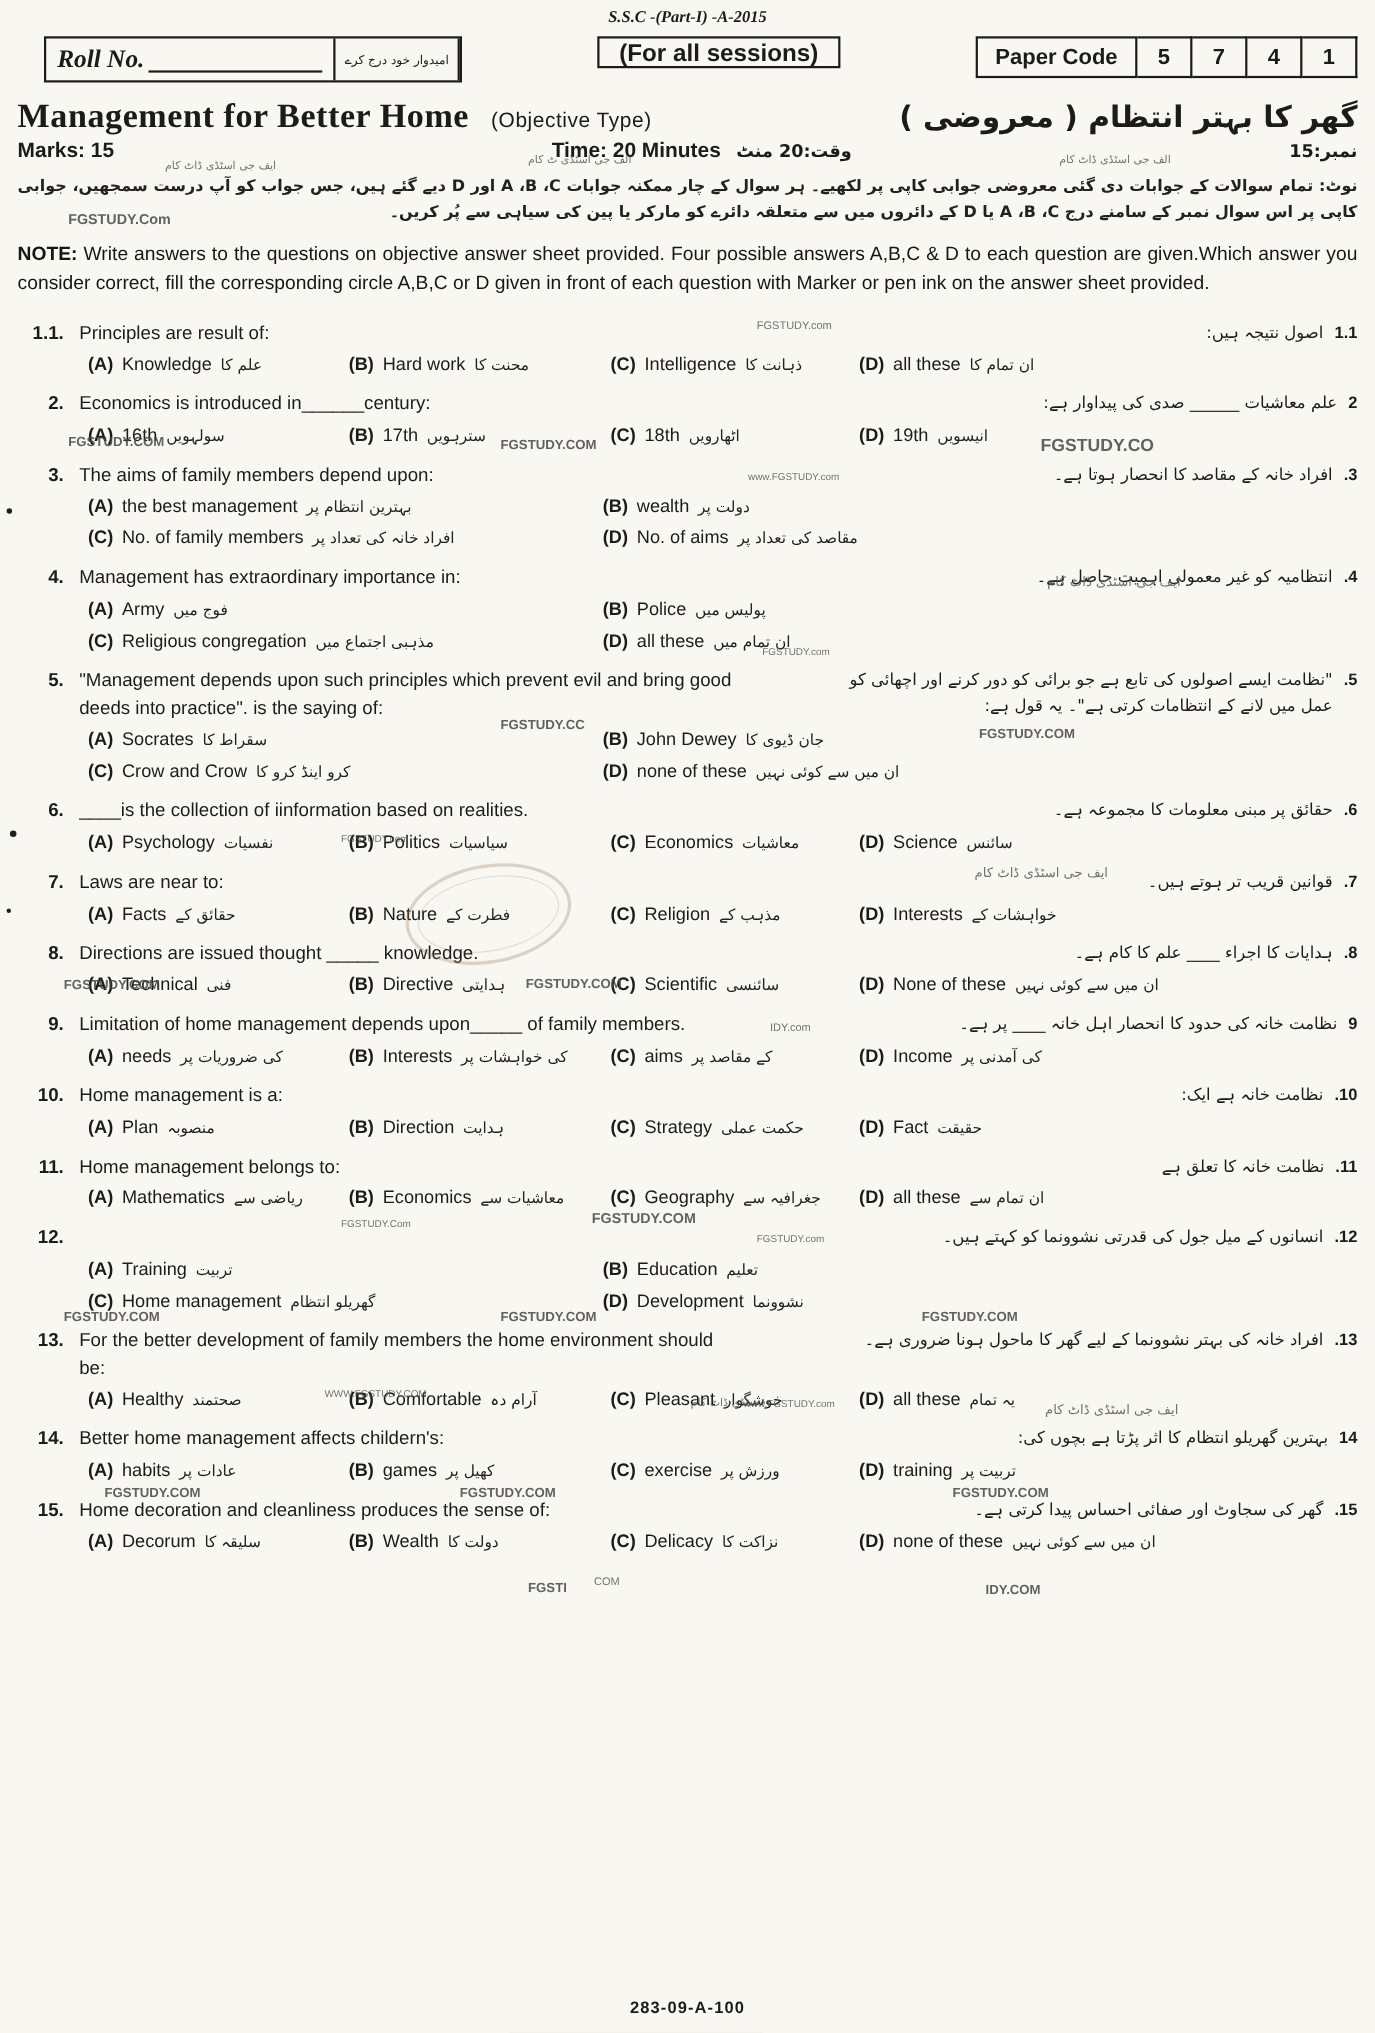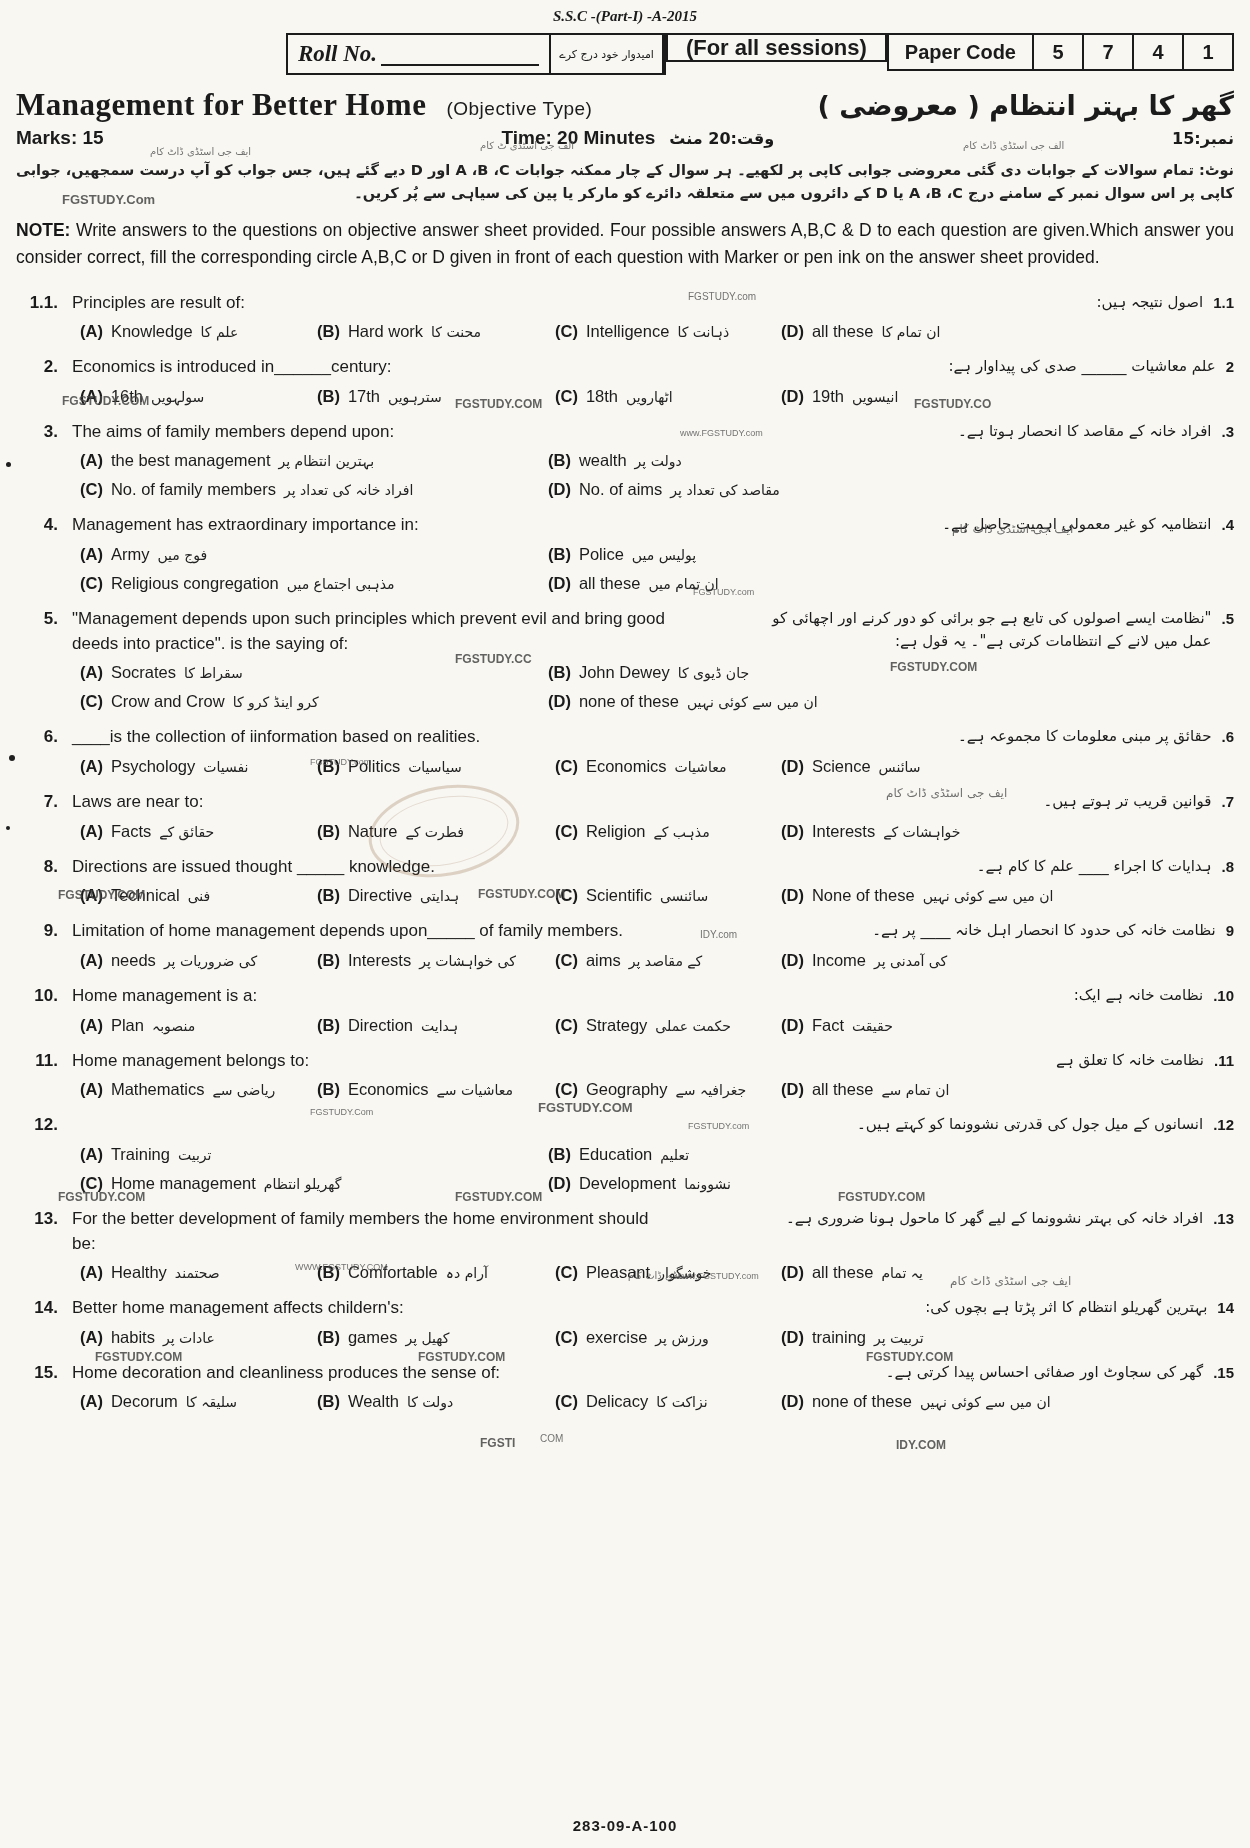--- a/index.html
+++ b/index.html
@@ -6,21 +6,21 @@
   html,body { background:#e9e7e1; }
   body { font-family:"Liberation Sans", sans-serif; color:#1b1b1b; }
   .page {
     position:relative; width:1250px; height:1848px; margin:0 auto;
     background:#f8f7f2; overflow:hidden; padding:8px 16px 0 16px;
   }
   .urdu { font-family:"DejaVu Sans", sans-serif; direction:rtl; unicode-bidi:isolate; }
 
   
   .exam-code { text-align:center; font-family:"Liberation Serif", serif; font-style:italic; font-weight:bold; font-size:15px; }
-  .top-row { display:flex; justify-content:flex-end; align-items:stretch; margin-top:8px;padding-left:24px; }
+  .top-row { display:flex; justify-content:space-between; align-items:stretch; margin-top:8px;padding-left:24px; }
   .rollno-box { border:2px solid #1b1b1b; width:380px; height:42px; display:flex; align-items:center; padding:0 0 0 10px; }
   .rollno-label { font-family:"Liberation Serif", serif; font-weight:bold; font-style:italic; font-size:23px; white-space:nowrap; }
   .rollno-line { flex:1; border-bottom:2px solid #1b1b1b; height:24px; margin:0 10px 0 4px; }
   .rollno-urdu { font-size:11px; border-right:2px solid #1b1b1b; border-left:2px solid #1b1b1b; padding:0 8px; height:100%; display:flex; align-items:center; white-space:nowrap; }
   .sessions-box { border:2px solid #1b1b1b; height:29px; padding:0 18px; display:flex; align-items:center; font-weight:bold; font-size:22px; }
   .papercode { display:flex; height:38px; }
   .papercode-label { border:2px solid #1b1b1b; padding:0 16px; font-weight:bold; font-size:20px; display:flex; align-items:center; }
   .digits { display:flex; }
   .digit { width:50px; border:2px solid #1b1b1b; border-left:none; display:flex; align-items:center; justify-content:center; font-weight:bold; font-size:20px; }
 
@@ -652,21 +652,21 @@
   <div class="speck" style="left:6px; top:826px; width:4px; height:4px;"></div>
 
   <div class="footer">283-09-A-100</div>
 <span class="wm urdu" style="left: 150px; top: 146px; font-size: 10px;">ایف جی اسٹڈی ڈاٹ کام</span>
     <span class="wm urdu" style="left: 925px; top: 140px; font-size: 10px; margin-left: 38px;">الف جی اسٹڈی ڈاٹ کام</span>
     <span class="wm urdu" style="left: 480px; top: 140px; font-size: 10px;">الف جی اسٹڈی ٹ کام</span>
     <span class="wm wm-bold" style="left: 62px; top: 192px; font-size: 13px;">FGSTUDY.Com</span>
     <span class="wm" style="left: 688px; top: 291px; font-size: 10px;">FGSTUDY.com</span>
     <span class="wm wm-bold" style="left: 62px; top: 394px; font-size: 12px;">FGSTUDY.COM</span>
     <span class="wm wm-bold" style="left: 455px; top: 397px; font-size: 12px;">FGSTUDY.COM</span>
-    <span class="wm wm-bold" style="left: 914px; top: 397px; font-size: 12px;">FGSTUDY.CO</span>
+    <span class="wm wm-bold" style="left: 946px; top: 397px; font-size: 16px;">FGSTUDY.CO</span>
     <span class="wm" style="left: 680px; top: 428px; font-size: 9px;">www.FGSTUDY.com</span>
     <span class="wm urdu" style="left: 952px; top: 522px; font-size: 12px;">ایف جی اسٹڈی ڈاٹ کام</span>
     <span class="wm" style="left: 693px; top: 587px; font-size: 9px;">FGSTUDY.com</span>
     <span class="wm wm-bold" style="left: 455px; top: 652px; font-size: 12px;">FGSTUDY.CC</span>
     <span class="wm wm-bold" style="left: 890px; top: 660px; font-size: 12px;">FGSTUDY.COM</span>
     <span class="wm" style="left: 310px; top: 757px; font-size: 9px;">FGSTUDY.com</span>
     <span class="wm urdu" style="left: 886px; top: 786px; font-size: 12px;">ایف جی اسٹڈی ڈاٹ کام</span>
     <span class="wm wm-bold" style="left: 58px; top: 888px; font-size: 12px;">FGSTUDY.COM</span>
     <span class="wm wm-bold" style="left: 478px; top: 887px; font-size: 12px;">FGSTUDY.COM</span>
     <span class="wm" style="left: 700px; top: 929px; font-size: 10px;">IDY.com</span>

